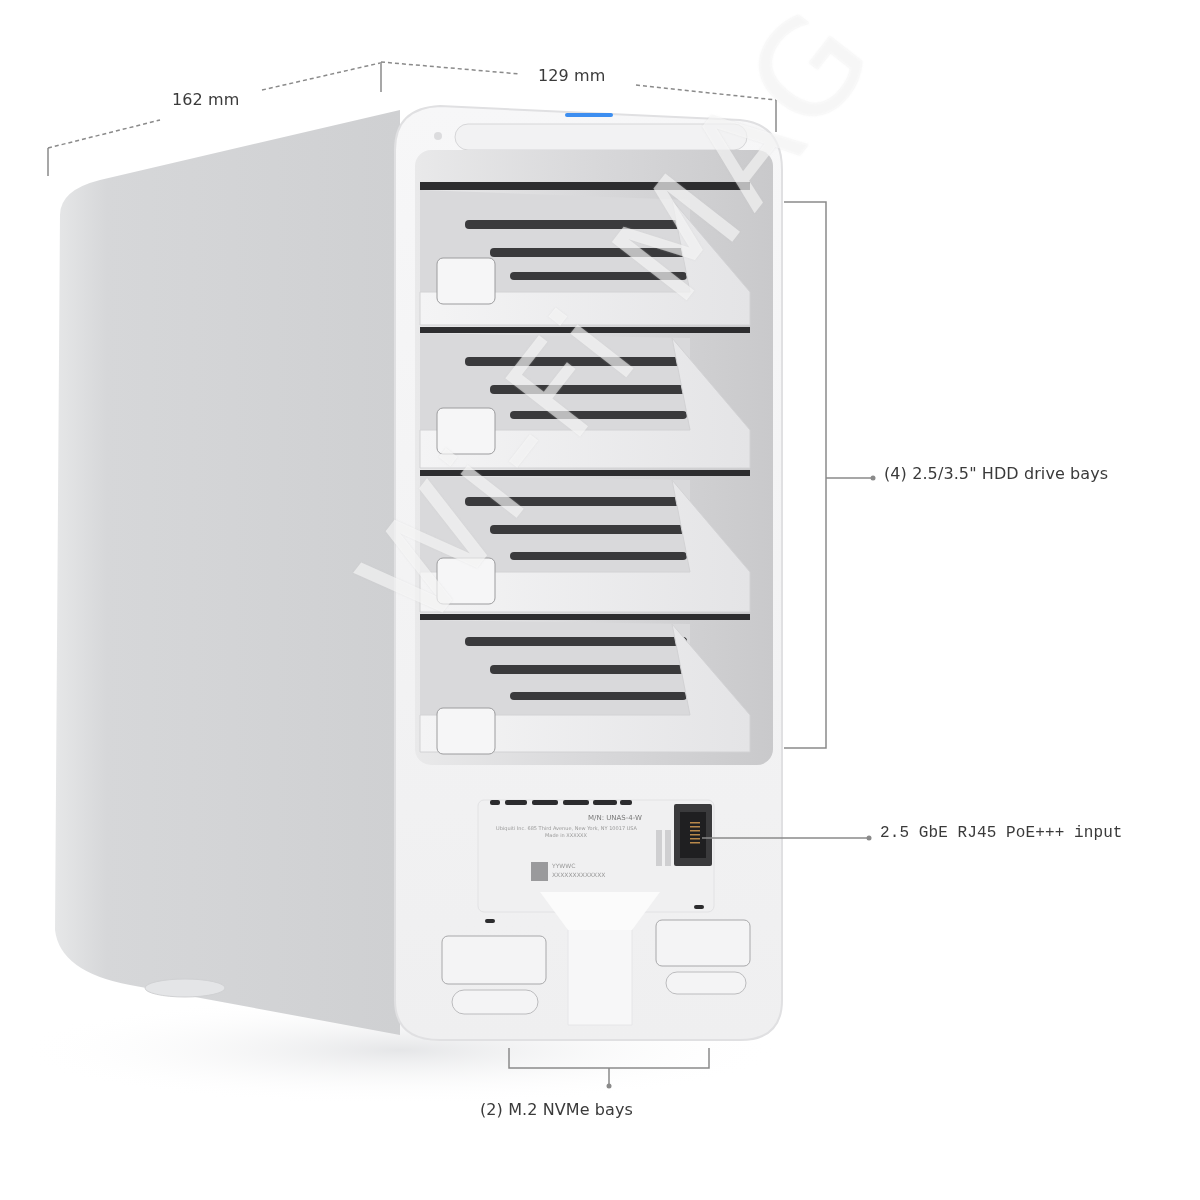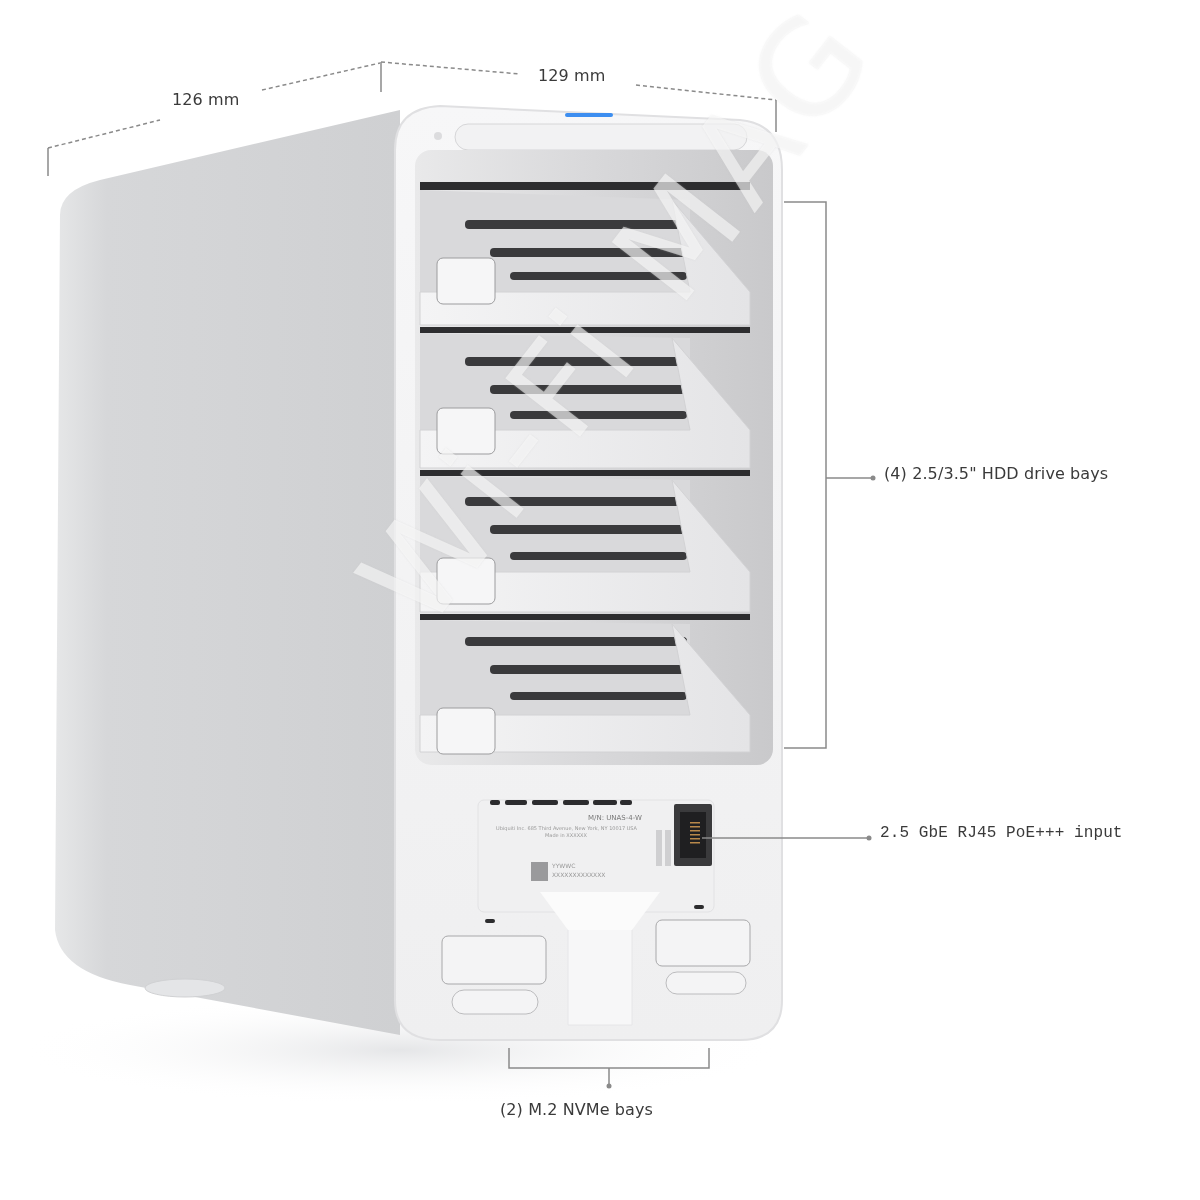--- a/index.html
+++ b/index.html
@@ -160,17 +160,17 @@
 </svg>
 
 <div class="abs" style="left:540px;top:814px;font-size:7px;color:#777;padding-left:48px;">M/N: UNAS-4-W</div>
 <div class="abs" style="left:496px;top:825px;font-size:5px;color:#999;">Ubiquiti Inc. 685 Third Avenue, New York, NY 10017 USA</div>
 <div class="abs" style="left:545px;top:832px;font-size:5px;color:#999;">Made in XXXXXX</div>
 <div class="abs" style="left:552px;top:862px;font-size:6px;color:#999;">YYWWC</div>
 <div class="abs" style="left:552px;top:871px;font-size:6px;color:#999;">XXXXXXXXXXXXX</div>
 
 <div class="watermark">Wi-Fi MAG</div>
 
-<div class="label" style="left:172px;top:90px;">126 mm</div>
+<div class="label" style="left:172px;top:90px;">162 mm</div>
 <div class="label" style="left:538px;top:66px;">129 mm</div>
 <div class="label" style="left:884px;top:464px;">(4) 2.5/3.5" HDD drive bays</div>
 <div class="label" style="left:880px;top:824px;font-family:Liberation Mono, monospace;">2.5 GbE RJ45 PoE+++ input</div>
-<div class="label" style="left:500px;top:1100px;">(2) M.2 NVMe bays</div>
+<div class="label" style="left:480px;top:1100px;">(2) M.2 NVMe bays</div>
 
 </body></html>

